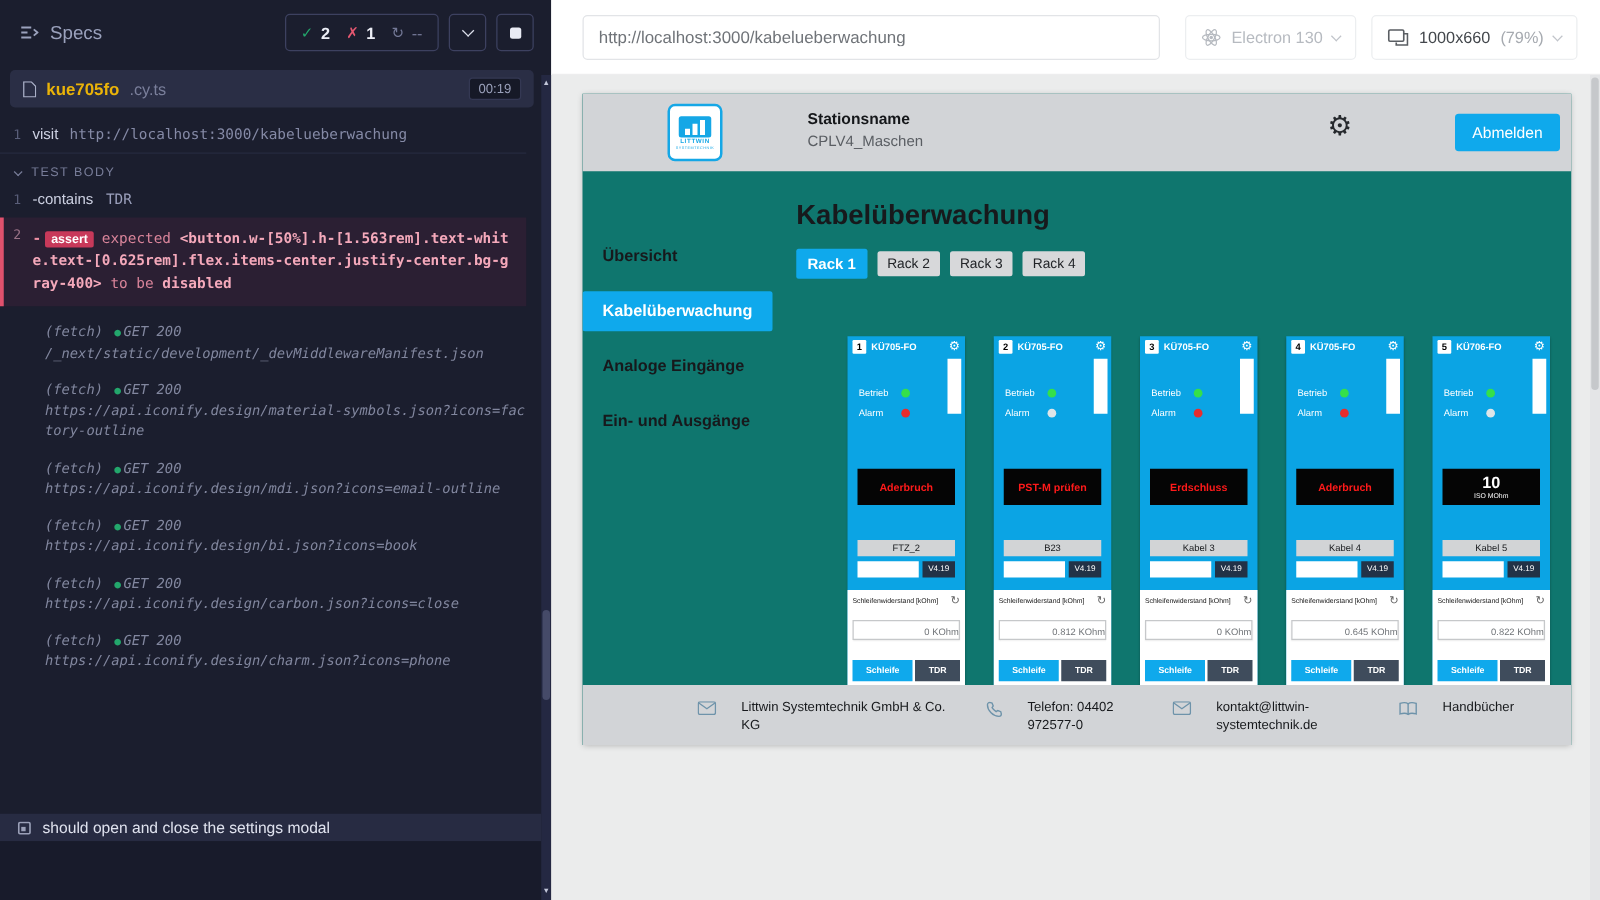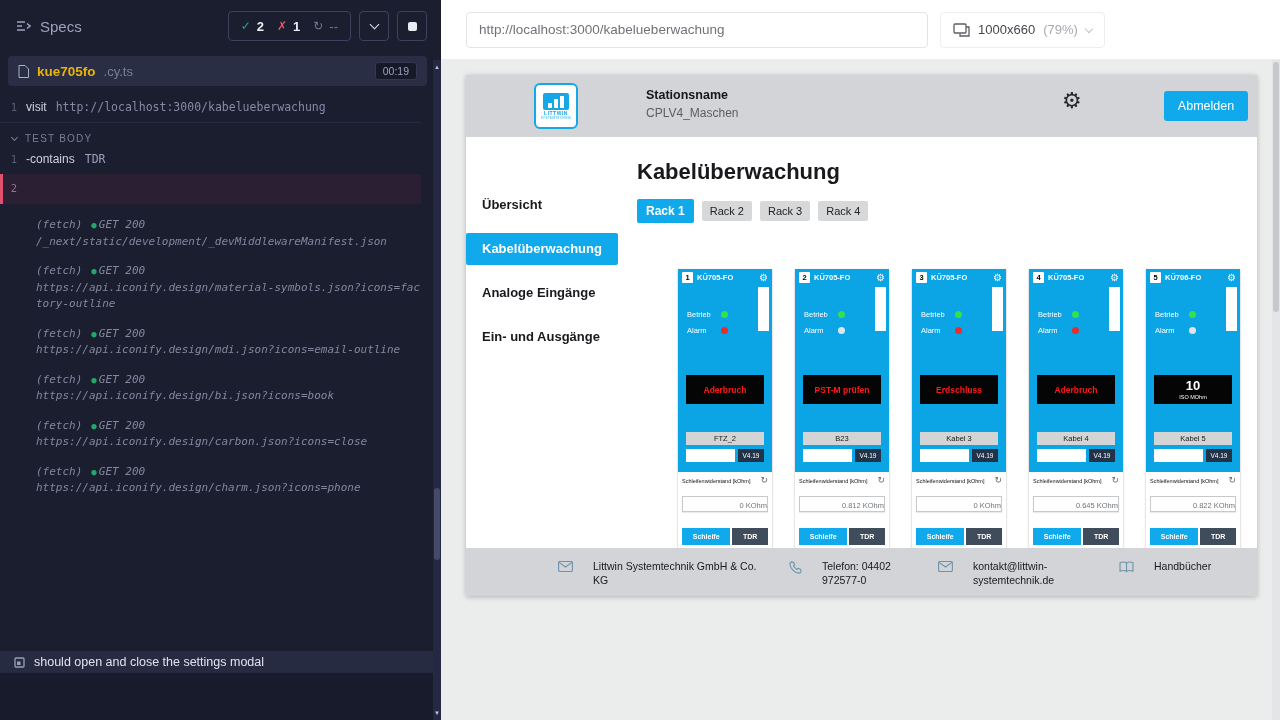--- a/index.html
+++ b/index.html
@@ -73,21 +73,21 @@
                font-size:13.5px; color:#6f7378; font-family:inherit; background:#fff; outline:none; }
   .chip { display:flex; align-items:center; gap:8px; border:1px solid #eceef0; border-radius:4px; height:36px;
           padding:0 12px; font-size:13px; cursor:pointer; }
   .electron-chip { margin-left:auto; color:#b6bac0; }
   .viewport-chip { color:#43474c; }
   .chip .chev { width:6px; height:6px; border-width:1.4px; color:#c0c4ca; margin-top:-2px; }
   .zoom { color:#a6aab0; }
 
   
   .stage { position:absolute; left:441px; top:60px; width:839px; height:660px; background:#ebecec; }
-  .app { position:absolute; left:25px; top:15px; width:791px; height:521px; background:#ffffff;
+  .app { position:absolute; left:25px; top:15px; width:791px; height:521px; background:#0f766e;
          box-shadow:0 1px 5px rgba(0,0,0,.25); display:flex; flex-direction:column; overflow:hidden; }
 
   .app-header { height:62px; background:#d2d4d7; flex:none; position:relative; }
   .logo { position:absolute; left:68px; top:8px; width:44px; height:46px; background:#fff;
           border:2px solid #15a7e6; border-radius:6px; display:flex; flex-direction:column;
           align-items:center; justify-content:center; gap:1px; }
   .logo-ic { width:26px; height:17px; background:#15a7e6; border-radius:2px; display:flex;
              align-items:flex-end; justify-content:center; gap:2px; padding:2px 3px; }
   .logo-ic i { display:block; background:#fff; width:4px; }
   .logo-ic i.b1{height:5px;} .logo-ic i.b2{height:9px;} .logo-ic i.b3{height:12px;}
@@ -214,20 +214,23 @@
     </div>
 
     <div class="cmd-row">
       <span class="lnum">1</span>
       <span class="cmd-name">-contains</span>
       <span class="cmd-arg">TDR</span>
     </div>
 
     <div class="assert-block">
       <span class="lnum">2</span>
+      <div class="assert-text">
+        <span>-</span><span class="assert-badge">assert</span><span class="assert-muted">expected</span> <span class="assert-strong">&lt;button.w-[50%].h-[1.563rem].text-white.text-[0.625rem].flex.items-center.justify-center.bg-gray-400&gt;</span> <span class="assert-muted">to be</span> <span class="assert-strong">disabled</span>
+      </div>
     </div>
 
     <div class="fetch-row">
       <span class="fetch-head"><span>(fetch)</span><span class="fetch-dot">●</span><span>GET 200</span></span>
       <span class="fetch-url">/_next/static/development/_devMiddlewareManifest.json</span>
     </div>
     <div class="fetch-row">
       <span class="fetch-head"><span>(fetch)</span><span class="fetch-dot">●</span><span>GET 200</span></span>
       <span class="fetch-url">https://api.iconify.design/material-symbols.json?icons=factory-outline</span>
     </div>
@@ -260,20 +263,30 @@
 
   <div class="lscroll">
     <span class="sarrow up">▲</span>
     <div class="lthumb"></div>
     <span class="sarrow down">▼</span>
   </div>
 </div>
 
 <div class="topbar">
   <input class="url-input" readonly="" value="http://localhost:3000/kabelueberwachung" style="">
+  <div class="chip electron-chip">
+    <svg width="16" height="16" viewBox="0 0 16 16">
+      <circle cx="8" cy="8" r="1.4" fill="#b6bac0"></circle>
+      <ellipse cx="8" cy="8" rx="7" ry="2.6" fill="none" stroke="#b6bac0"></ellipse>
+      <ellipse cx="8" cy="8" rx="7" ry="2.6" fill="none" stroke="#b6bac0" transform="rotate(60 8 8)"></ellipse>
+      <ellipse cx="8" cy="8" rx="7" ry="2.6" fill="none" stroke="#b6bac0" transform="rotate(120 8 8)"></ellipse>
+    </svg>
+    <span>Electron 130</span>
+    <span class="chev"></span>
+  </div>
   <div class="chip viewport-chip">
     <svg width="17" height="14" viewBox="0 0 17 14">
       <rect x="1" y="1" width="12" height="9" rx="1" fill="none" stroke="#5a5e63" stroke-width="1.3"></rect>
       <path d="M13 4h3v9h-9v-2" fill="none" stroke="#5a5e63" stroke-width="1.3"></path>
     </svg>
     <span>1000x660</span>
     <span class="zoom">(79%)</span>
     <span class="chev"></span>
   </div>
 </div>

